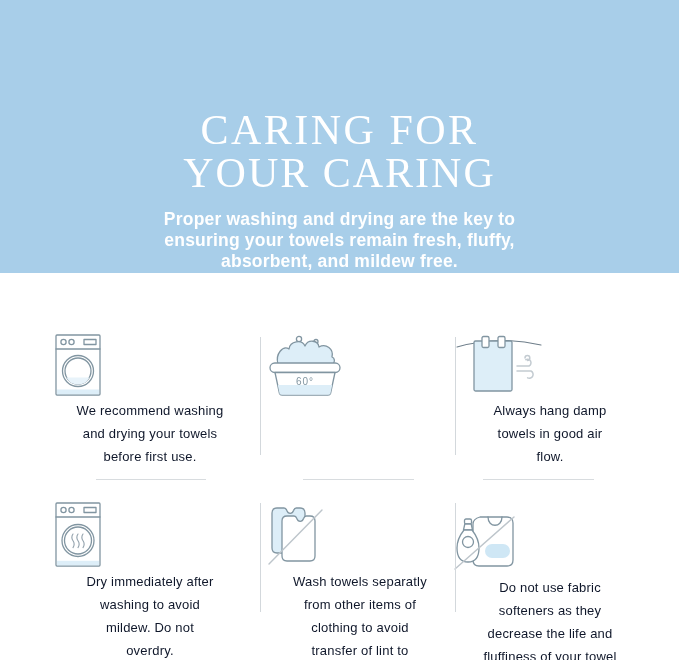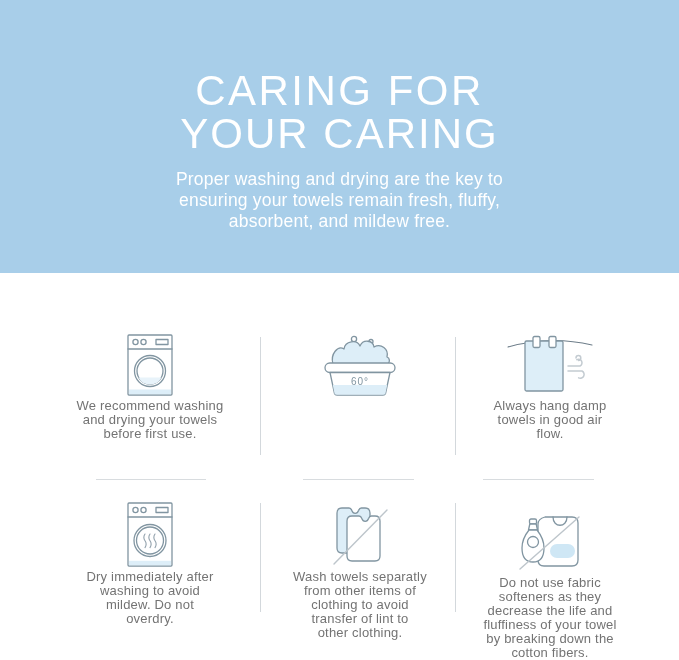--- a/index.html
+++ b/index.html
@@ -2,33 +2,33 @@
 <html><head>
 <meta charset="utf-8">
 <style>
   html,body{margin:0;padding:0;background:#ffffff;}
   .page{position:relative;width:679px;height:660px;background:#ffffff;overflow:hidden;
         font-family:"Liberation Sans", sans-serif;}
 
   
   .header{position:absolute;left:0;top:0;width:679px;height:273px;background:#a8cee9;
           text-align:center;}
-  .title{margin:0;padding-top:69px;color:#ffffff;
-         font-family:Liberation Sans, sans-serif;
+  .title{margin:0;padding-top:109px;color:#ffffff;
+         font-family:Liberation Serif, serif;
          font-weight:400;font-size:42px;line-height:43px;letter-spacing:2.5px;}
   .title .t2{letter-spacing:2px;}
   .subtitle{margin:14px auto 0;width:430px;color:#ffffff;
             font-size:17.5px;line-height:21px;letter-spacing:.2px;
-            white-space:pre-line;}
+            white-space:pre-line;font-weight:bold;}
 
   
   .cell{position:absolute;width:190px;text-align:center;}
-  .iconbox{display:flex;align-items:flex-end;justify-content:center;height:76px;}
+  .iconbox{display:flex;align-items:flex-end;height:76px;}
   .row2 .iconbox{height:74px;}
-  .caption{margin:3px 0 0;color:#737373;font-size:13px;line-height:14px;
+  .caption{margin:3px 0 0;color:#0f172a;font-size:13px;line-height:23px;
            letter-spacing:.2px;white-space:pre-line;}
 
   .vdiv{position:absolute;width:1px;background:#d3d8dc;}
   .hdiv{position:absolute;height:1px;background:#d8dcdf;}
 
   svg{display:block;}
   .stroke{fill:none;stroke:#8195a1;stroke-width:1.3;stroke-linecap:round;stroke-linejoin:round;}
   .strokefill{fill:#ffffff;stroke:#8195a1;stroke-width:1.3;stroke-linejoin:round;}
   .bluefill{fill:#ddeef8;stroke:none;}
   .bluestroke{fill:#ddeef8;stroke:#8195a1;stroke-width:1.3;stroke-linejoin:round;}

